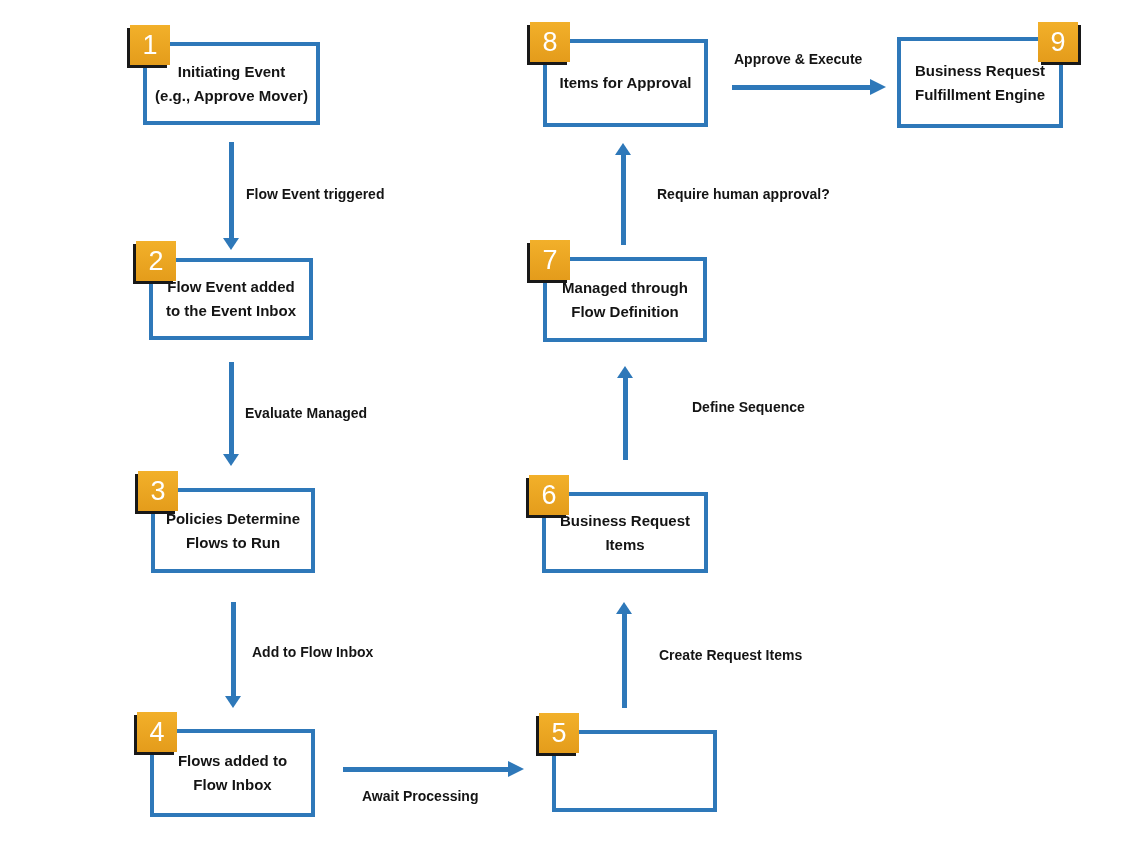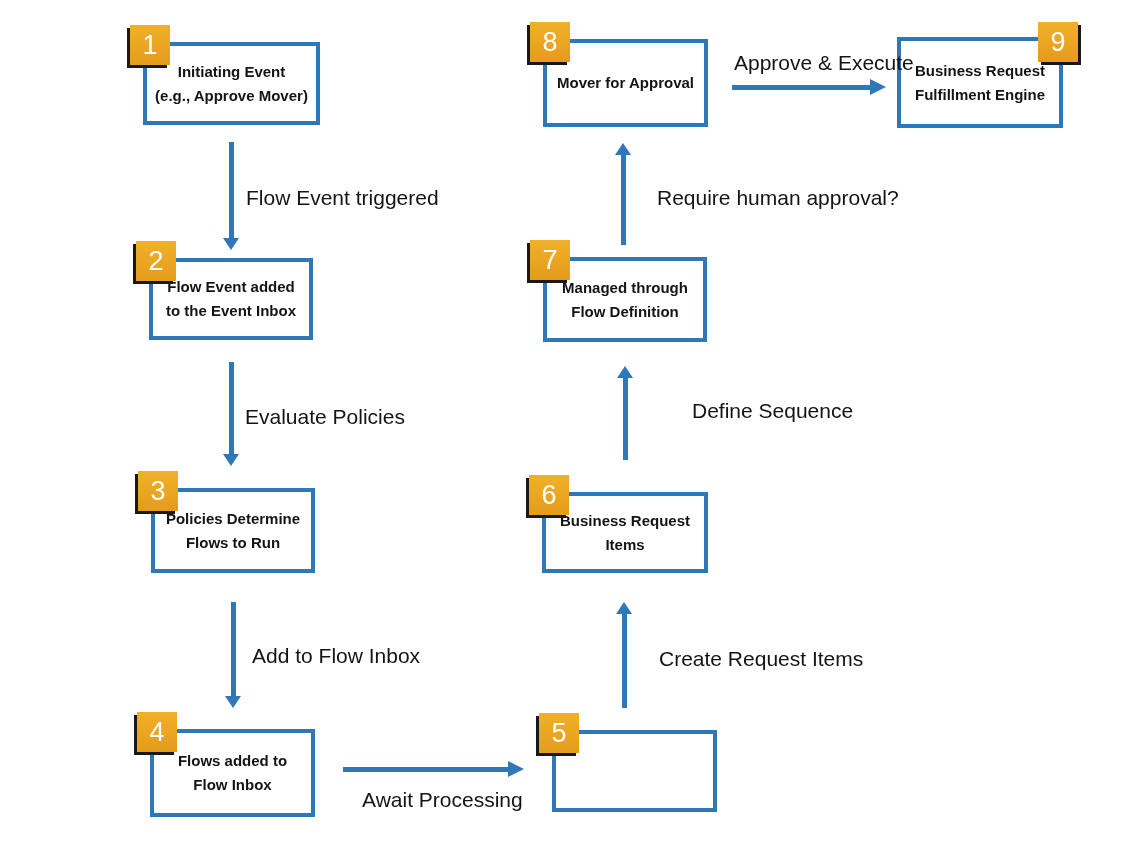--- a/index.html
+++ b/index.html
@@ -73,21 +73,21 @@
   .a6-line{left:623px;top:378px;width:5px;height:82px;}
   .a6-head{left:617px;top:366px;}
   .a7-line{left:621px;top:155px;width:5px;height:90px;}
   .a7-head{left:615px;top:143px;}
   
   .a8-line{left:732px;top:85px;width:138px;height:5px;}
   .a8-head{left:870px;top:79px;}
   
   .edge-label{
     position:absolute;
-    font-size:21px;font-weight:normal;color:var(--ink);
+    font-size:14px;font-weight:bold;color:var(--ink);
     white-space:nowrap;
   }
   .l1{left:246px;top:186px;text-align:center;}
   .l2{left:245px;top:405px;}
   .l3{left:252px;top:644px;}
   .l4{left:362px;top:788px;}
   .l5{left:659px;top:647px;}
   .l6{left:692px;top:399px;}
   .l7{left:657px;top:186px;text-align:center;}
   .l8{left:734px;top:51px;}
@@ -132,21 +132,21 @@
   </div>
 
   <div class="node n7">
     <div class="badge">7</div>
     <div class="box-label">Managed through
 Flow Definition</div>
   </div>
 
   <div class="node n8">
     <div class="badge">8</div>
-    <div class="box-label">Mover for Approval</div>
+    <div class="box-label">Items for Approval</div>
   </div>
 
   <div class="node n9">
     <div class="badge badge-right">9</div>
     <div class="box-label">Business Request
 Fulfillment Engine</div>
   </div>
 
   <div class="line a1-line"></div>
   <div class="head head-down a1-head"></div>
@@ -166,21 +166,21 @@
   <div class="line a6-line"></div>
   <div class="head head-up a6-head"></div>
 
   <div class="line a7-line"></div>
   <div class="head head-up a7-head"></div>
 
   <div class="line a8-line"></div>
   <div class="head head-right a8-head"></div>
 
   <div class="edge-label l1">Flow Event triggered</div>
-  <div class="edge-label l2">Evaluate Policies</div>
+  <div class="edge-label l2">Evaluate Managed</div>
   <div class="edge-label l3">Add to Flow Inbox</div>
   <div class="edge-label l4">Await Processing</div>
   <div class="edge-label l5">Create Request Items</div>
   <div class="edge-label l6">Define Sequence</div>
   <div class="edge-label l7">Require human approval?</div>
   <div class="edge-label l8">Approve &amp; Execute</div>
 
 </div>
 
 </body></html>

